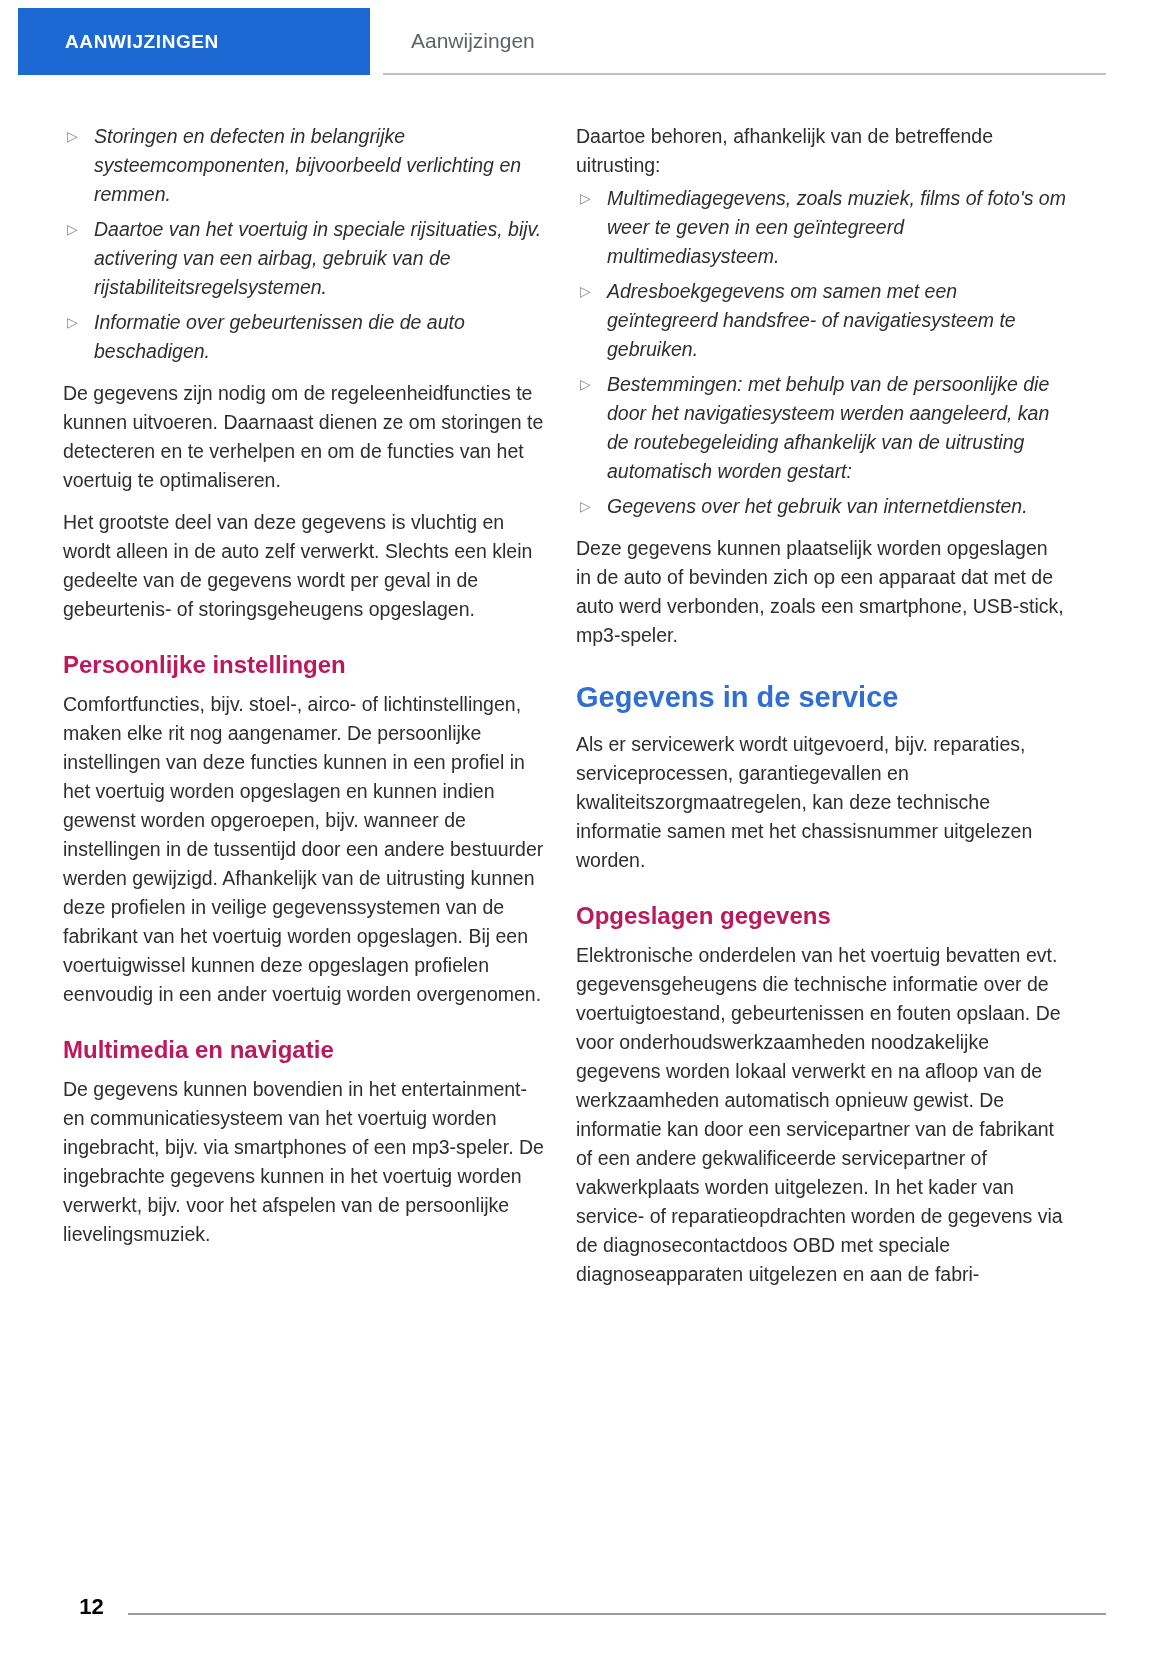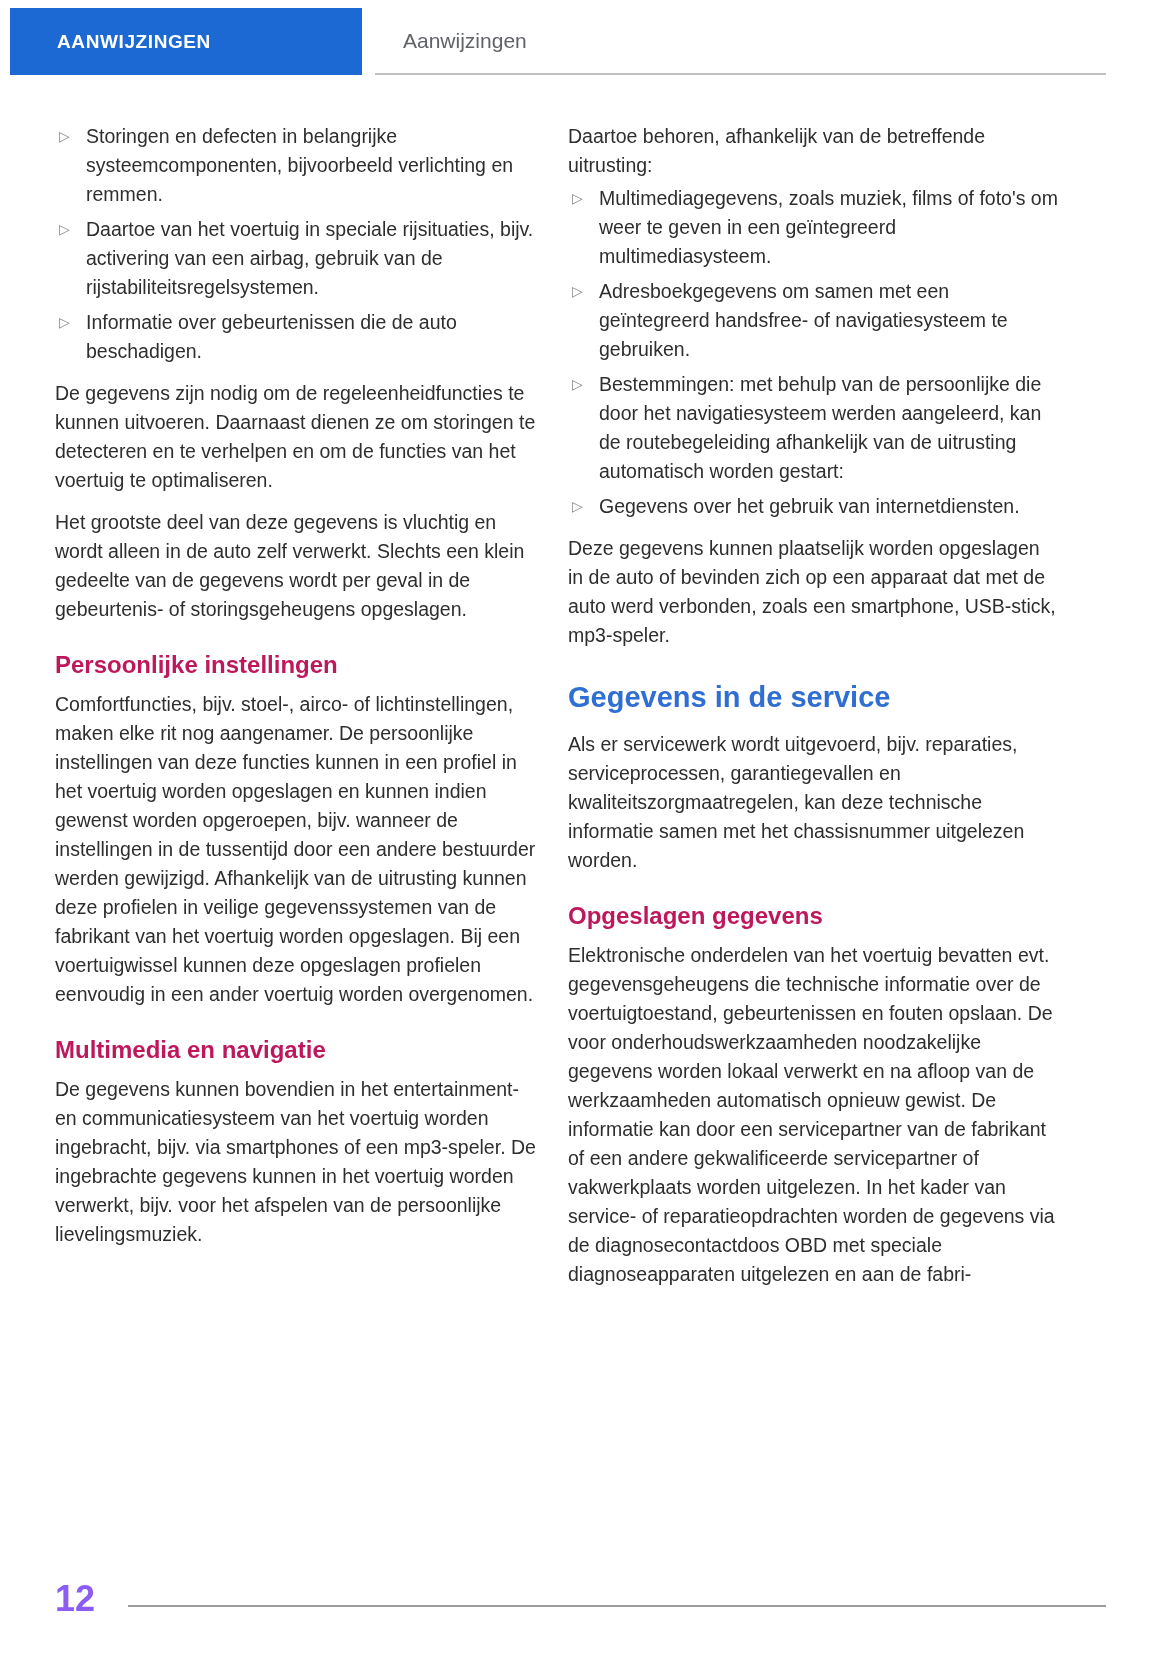--- a/index.html
+++ b/index.html
@@ -5,20 +5,21 @@
   * { margin: 0; padding: 0; box-sizing: border-box; }
   html, body { background: #ffffff; }
   body { font-family: "Liberation Sans", sans-serif; }
 
   .page {
     position: relative;
     width: 1166px;
     height: 1654px;
     background: #ffffff;
     overflow: hidden;
+    padding-left: 8px;
   }
 
   
   .header {
     display: flex;
     align-items: stretch;
     margin: 8px 60px 0 10px;
     height: 67px;
   }
   .header-badge {
@@ -69,21 +70,21 @@
     margin-bottom: 6px;
   }
   .bullet-marker {
     width: 31px;
     flex: 0 0 31px;
     padding-left: 4px;
     color: #8c8c8c;
     font-size: 14px;
     line-height: 29px;
   }
-  .bullet-text { flex: 1; }
+  .bullet-text { flex: 1; font-style: italic; }
 
   h2.sub-heading {
     color: #be185d;
     font-size: 24px;
     font-weight: bold;
     margin: 27px 0 11px 0;
   }
   h1.section-heading {
     color: #2f6ed2;
     font-size: 29px;
@@ -94,24 +95,25 @@
   
   .footer {
     position: absolute;
     left: 55px;
     right: 60px;
     bottom: 34px;
     display: flex;
     align-items: center;
   }
   .page-number {
-    font-size: 36px;
-    font-weight: bold;
-    color: #8b5cf6;
+    font-size: 22px;
+    font-weight: bold;
+    color: #000000;
     width: 73px;
+    text-align: center;
   }
   .footer-rule {
     flex: 1;
     height: 2px;
     background: #9b9b9b;
     margin-top: 14px;
   }
 </style>
 </head>
 <body>

